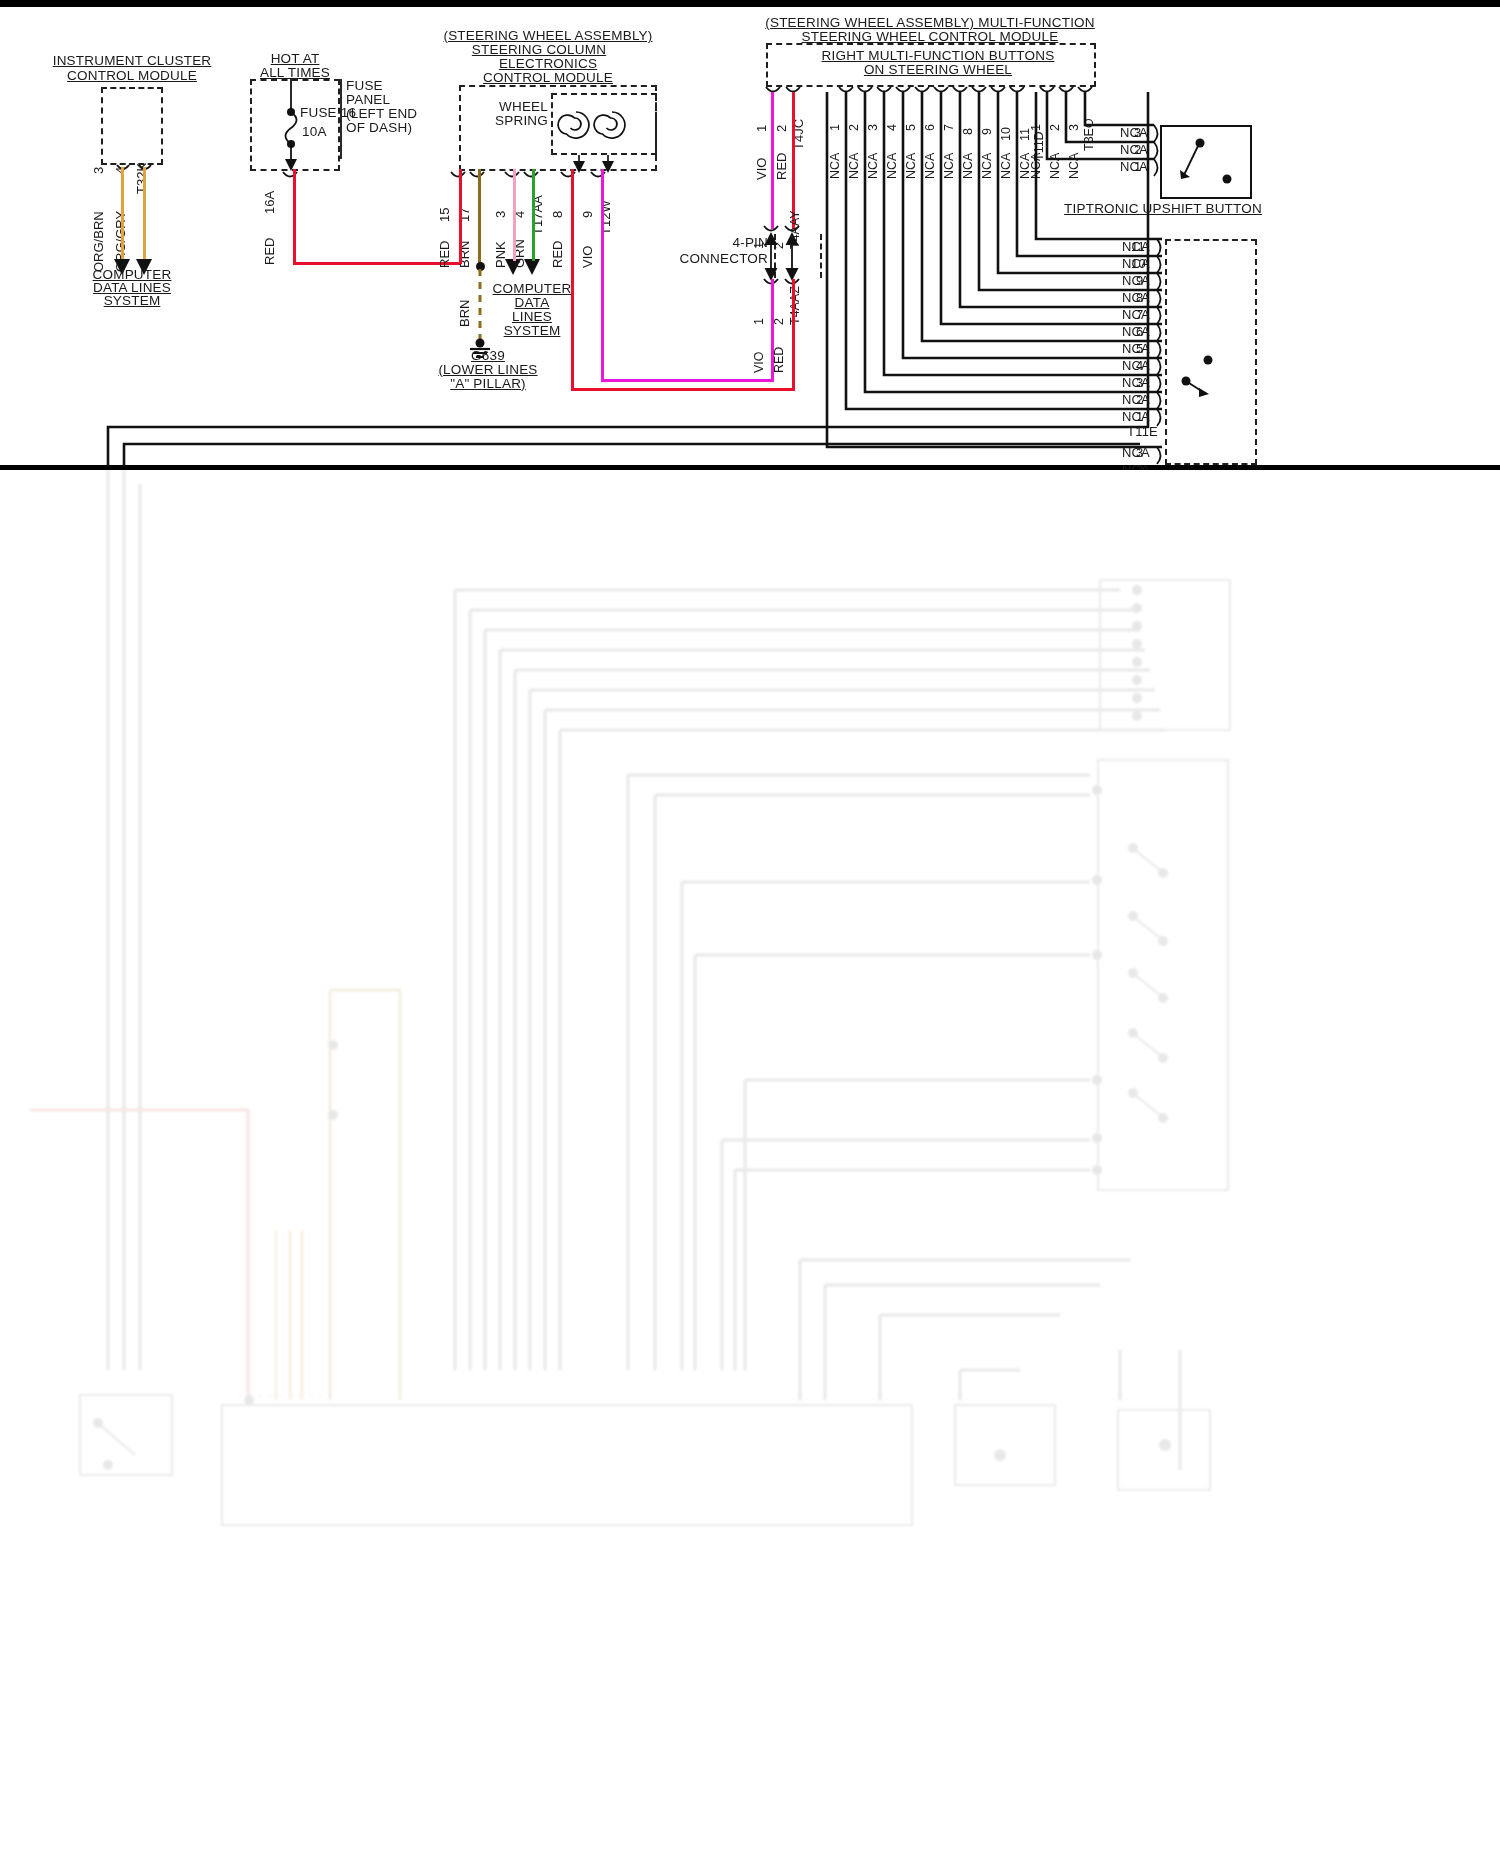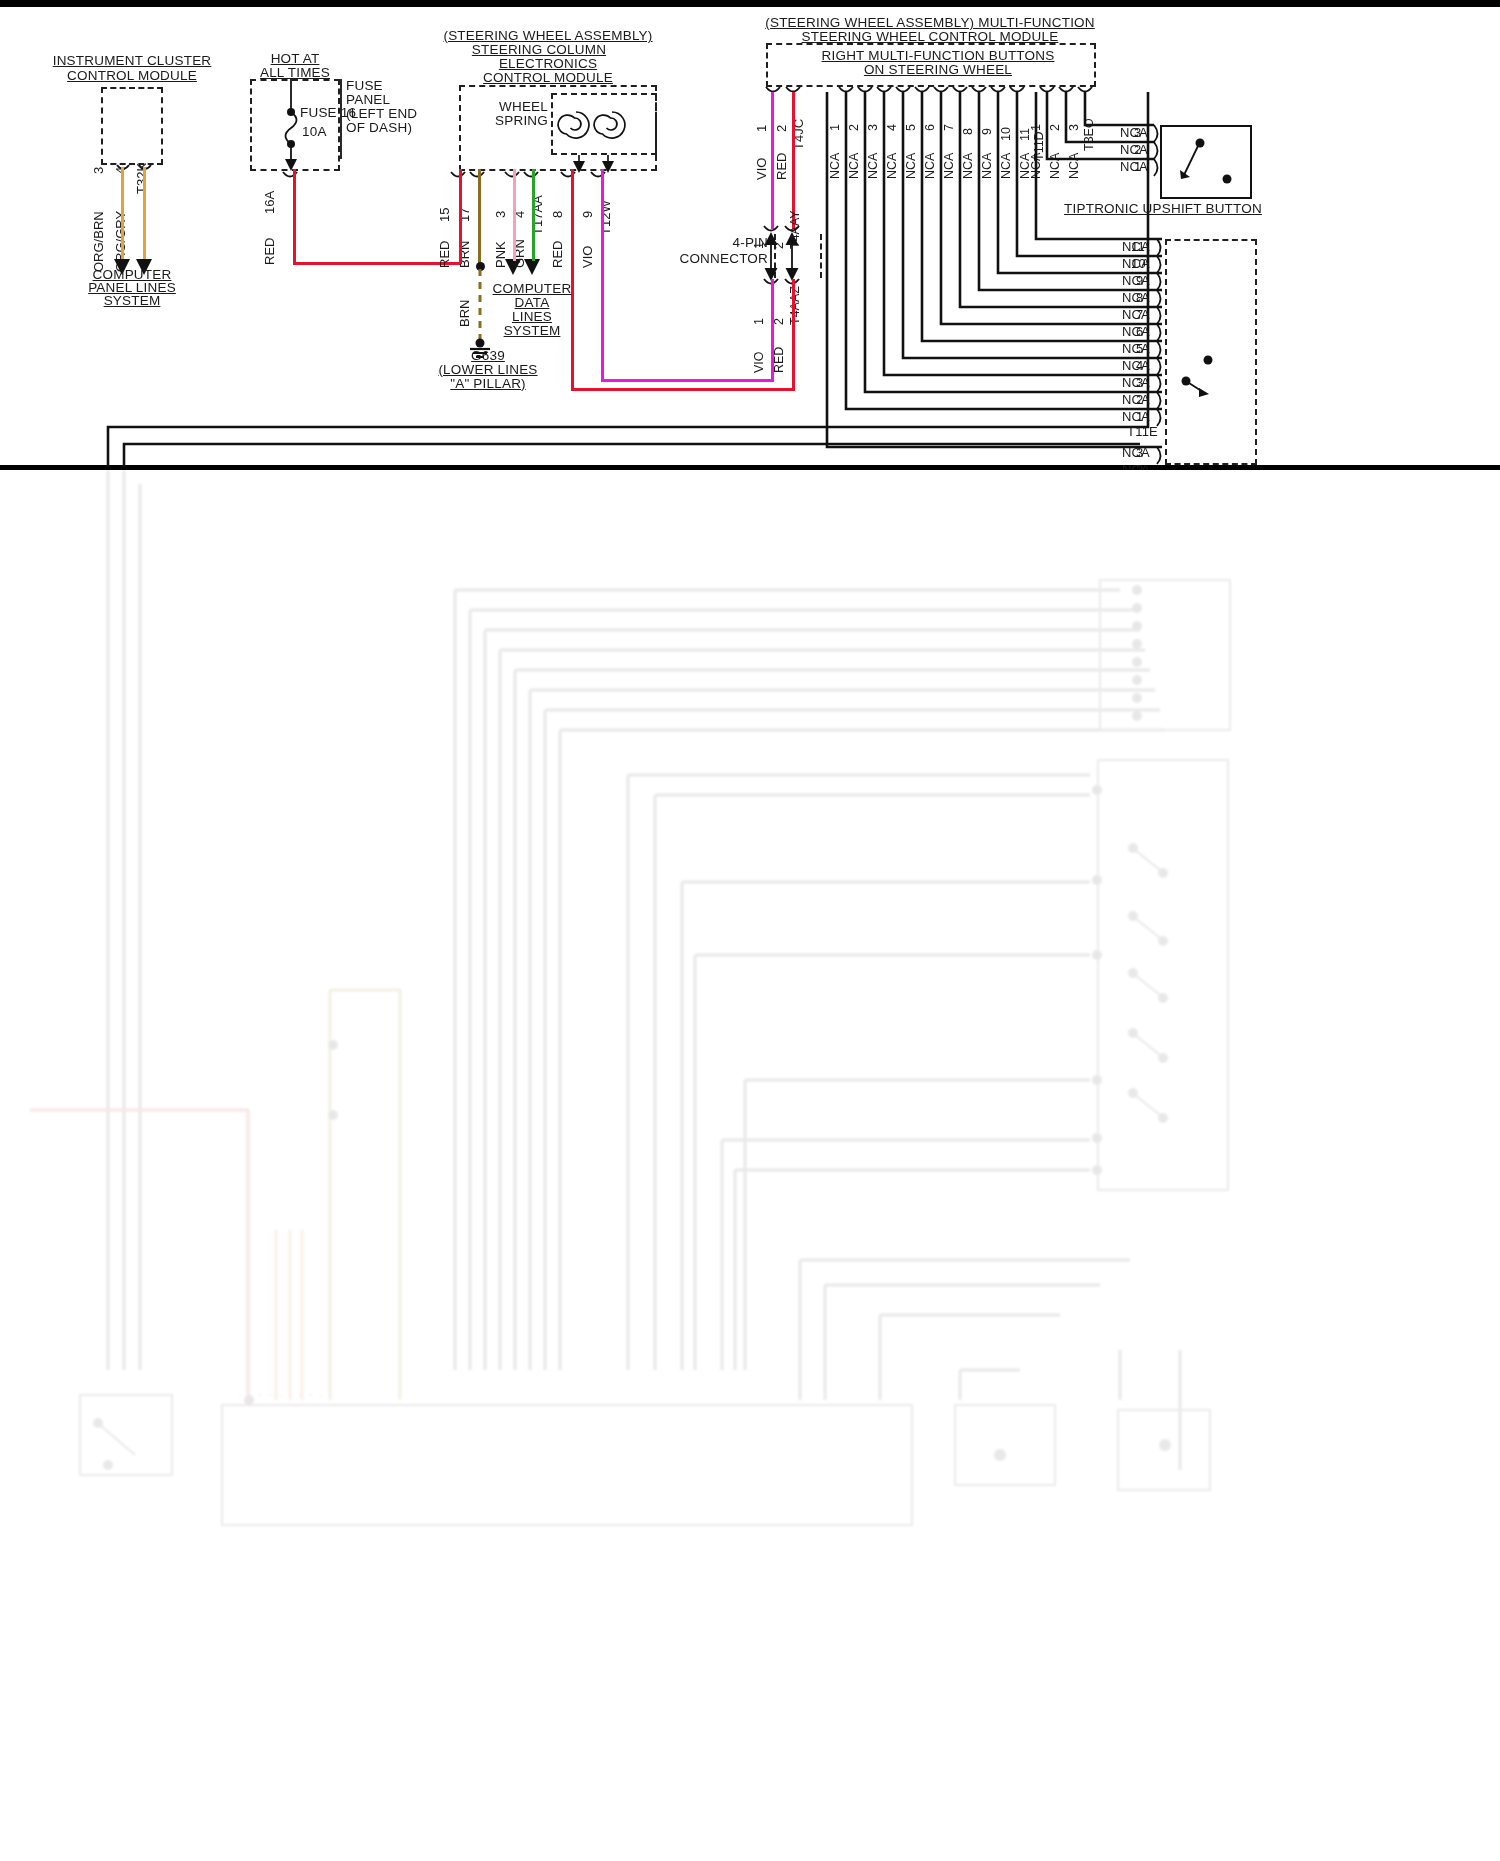--- a/index.html
+++ b/index.html
@@ -83,21 +83,21 @@
 
     <div class="wire wv w-org" style="left:121px;top:160px;height:97px;"></div>
     <div class="wire wv w-org" style="left:143px;top:160px;height:97px;"></div>
     <svg class="ov" width="1500" height="458">
       <polygon points="114,252 130,252 122,268" fill="#111"></polygon>
       <polygon points="136,252 152,252 144,268" fill="#111"></polygon>
       <polygon points="505,252 521,252 513,268" fill="#111"></polygon>
       <polygon points="524,252 540,252 532,268" fill="#111"></polygon>
     </svg>
     <div class="lbl c" style="left:132px;top:260px;width:200px;">COMPUTER</div>
-    <div class="lbl c" style="left:132px;top:273px;width:200px;">PANEL LINES</div>
+    <div class="lbl c" style="left:132px;top:273px;width:200px;">DATA LINES</div>
     <div class="lbl c" style="left:132px;top:286px;width:200px;">SYSTEM</div>
 
     <div class="lbl c" style="left:295px;top:44px;width:180px;">HOT AT</div>
     <div class="lbl c" style="left:295px;top:58px;width:180px;">ALL TIMES</div>
     <div class="dbox" style="left:250px;top:72px;width:90px;height:92px;"></div>
     <svg class="ov" width="1500" height="458">
       <line x1="291" y1="72" x2="291" y2="103" stroke="#111" stroke-width="1.8"></line>
       <circle cx="291" cy="105" r="4" fill="#111"></circle>
       <path d="M291,105 q11,8 0,16 q-11,8 0,16" fill="none" stroke="#111" stroke-width="1.8"></path>
       <circle cx="291" cy="137" r="4" fill="#111"></circle>

